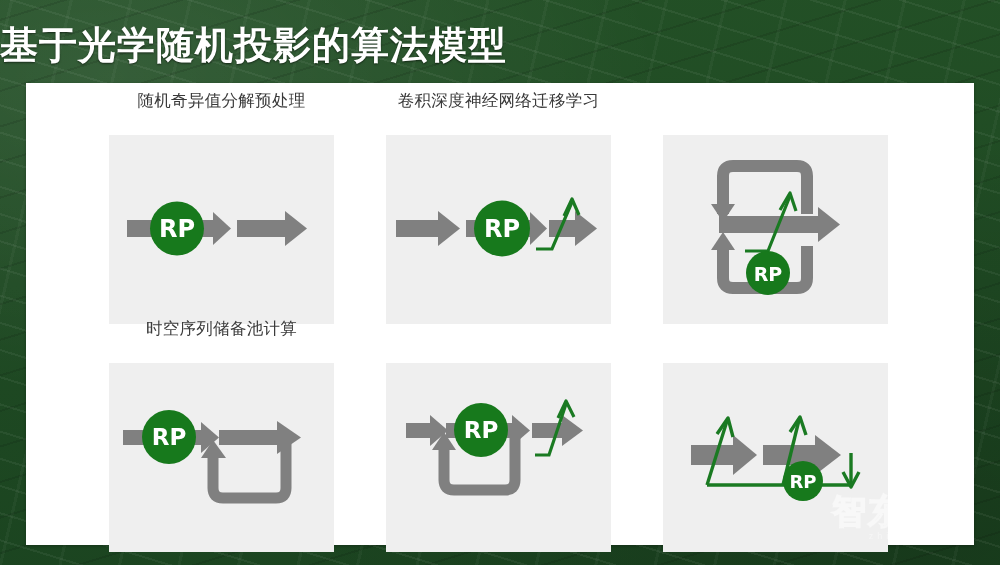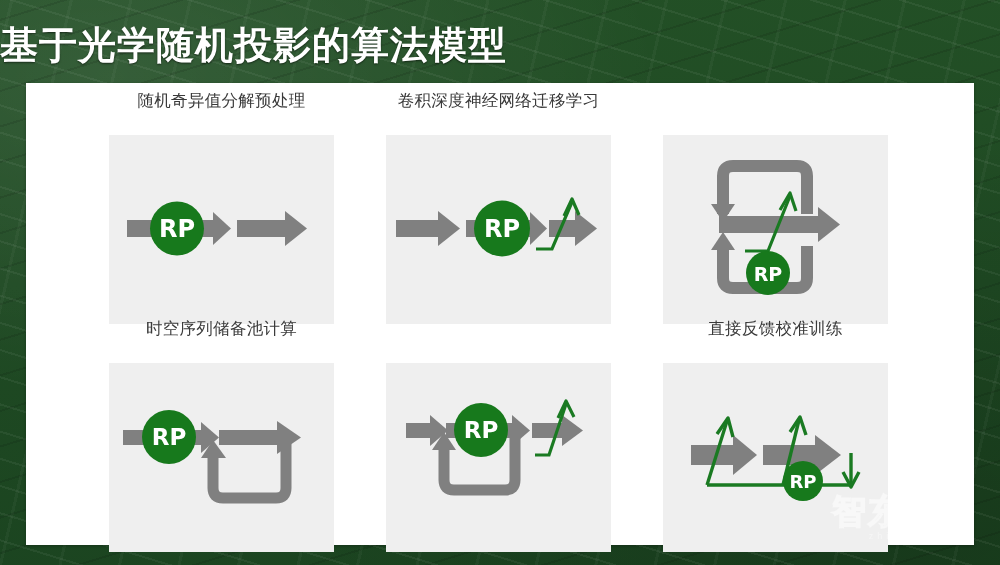--- a/index.html
+++ b/index.html
@@ -197,21 +197,20 @@
           <text x="95" y="56" text-anchor="middle" font-family="DejaVu Sans, Liberation Sans, sans-serif" font-size="23" font-weight="bold" fill="#ffffff">RP</text>
           <g fill="none" stroke="#1a7a22" stroke-width="3.2">
             <path d="M149,73 L163,73 L180,22"></path>
             <path d="M172,36 L180,19 L188,35" stroke-linejoin="round"></path>
           </g>
         </svg>
       </div>
     </div>
 
     <div class="cell c3">
-      <div class="cap">直接反馈校准训练</div>
       <div class="panel">
         <svg viewBox="0 0 225 151">
           <g>
             <rect x="28" y="63" width="50" height="20" fill="#808080"></rect>
             <polygon points="70,53 94,73 70,93" fill="#808080"></polygon>
           </g>
           <g>
             <rect x="100" y="63" width="62" height="20" fill="#808080"></rect>
             <polygon points="152,53 178,73 152,93" fill="#808080"></polygon>
           </g>

